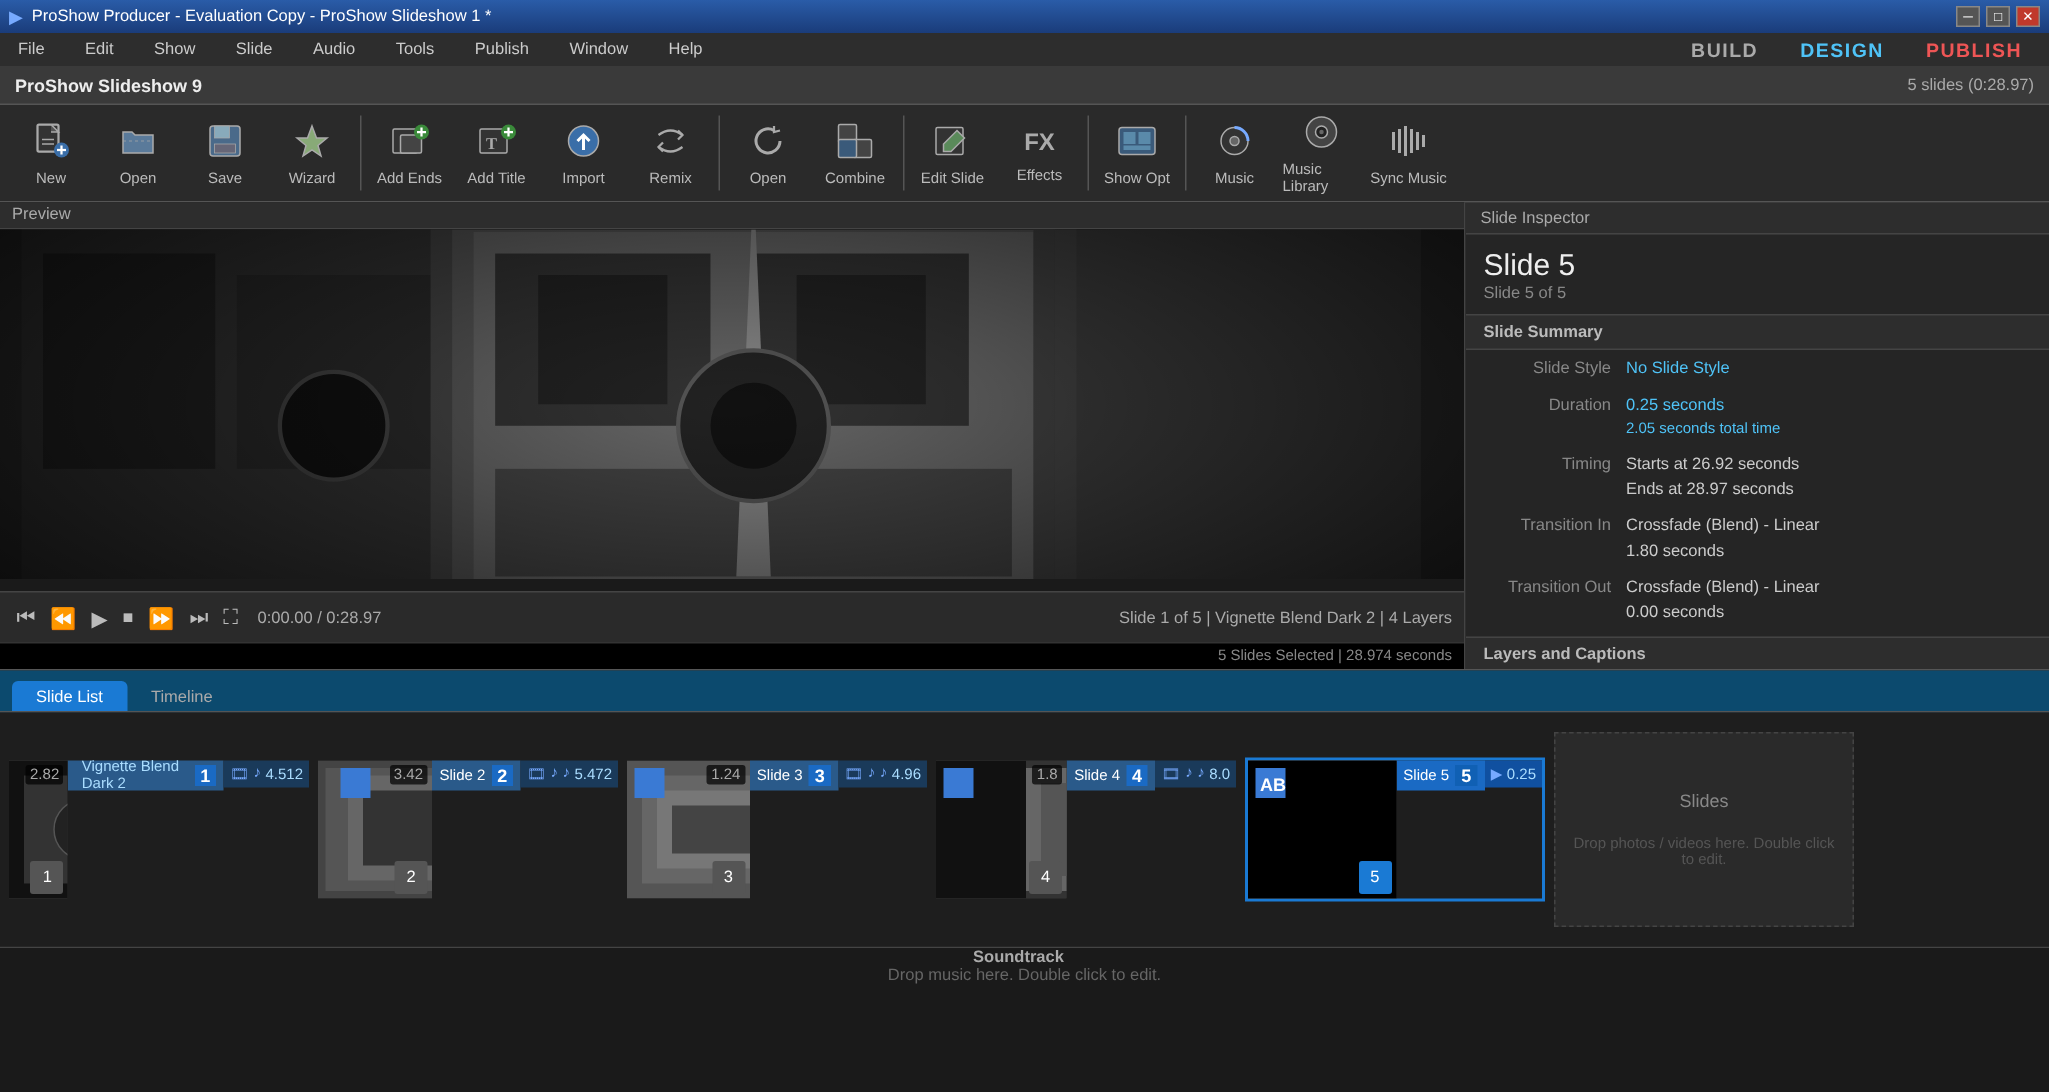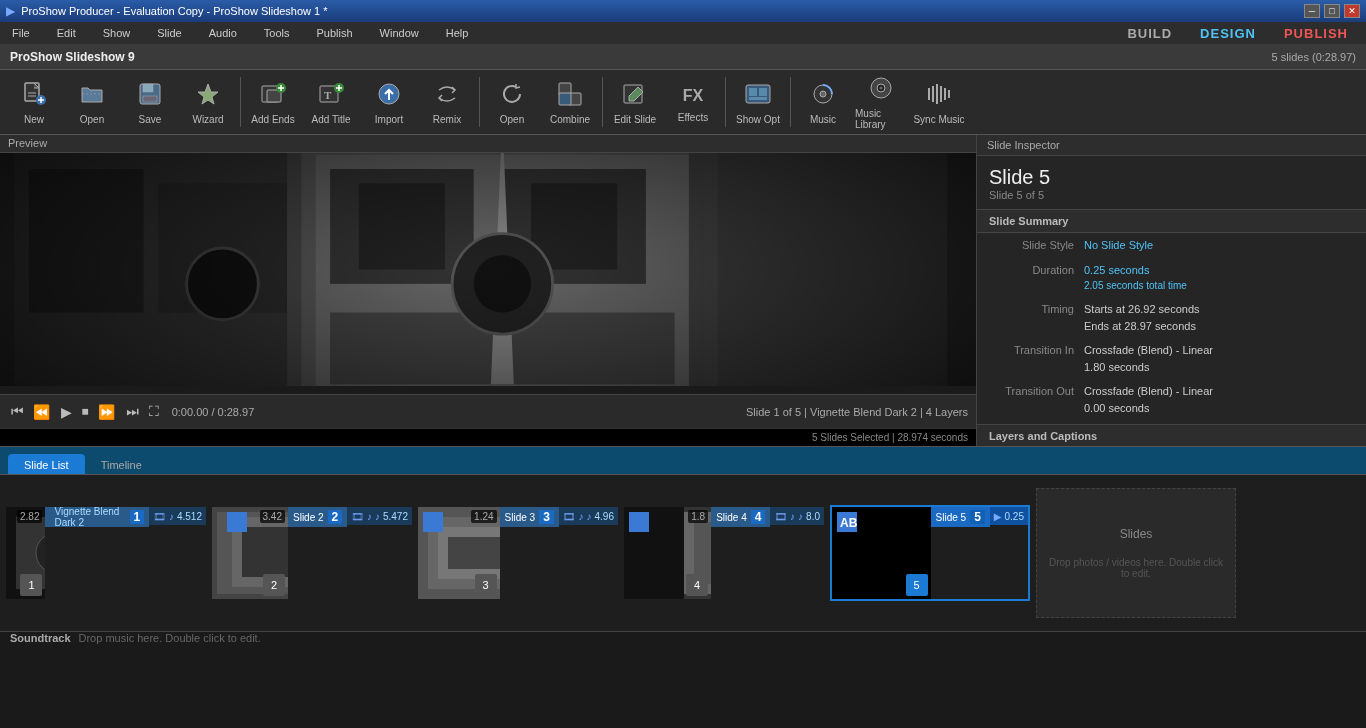--- a/index.html
+++ b/index.html
@@ -348,25 +348,26 @@
       flex-shrink: 0;
       gap: 16px;
     }
     .slide-empty .empty-title { color: #888; font-size: 12px; }
 
     
     #soundtrack-bar {
       height: 22px;
       background: #1a1a1a;
       display: flex;
-      align-items: flex-start;
+      align-items: center;
       padding: 0 10px;
       font-size: 11px;
       color: #666;
       border-top: 1px solid #444;
+      flex-direction: column;
     }
     #soundtrack-label { color: #aaa; font-weight: bold; margin-right: 8px; }
 
     
     #progress-area {
       height: 8px;
       background: #1a1a1a;
       cursor: pointer;
     }
     #progress-bar-inner {

